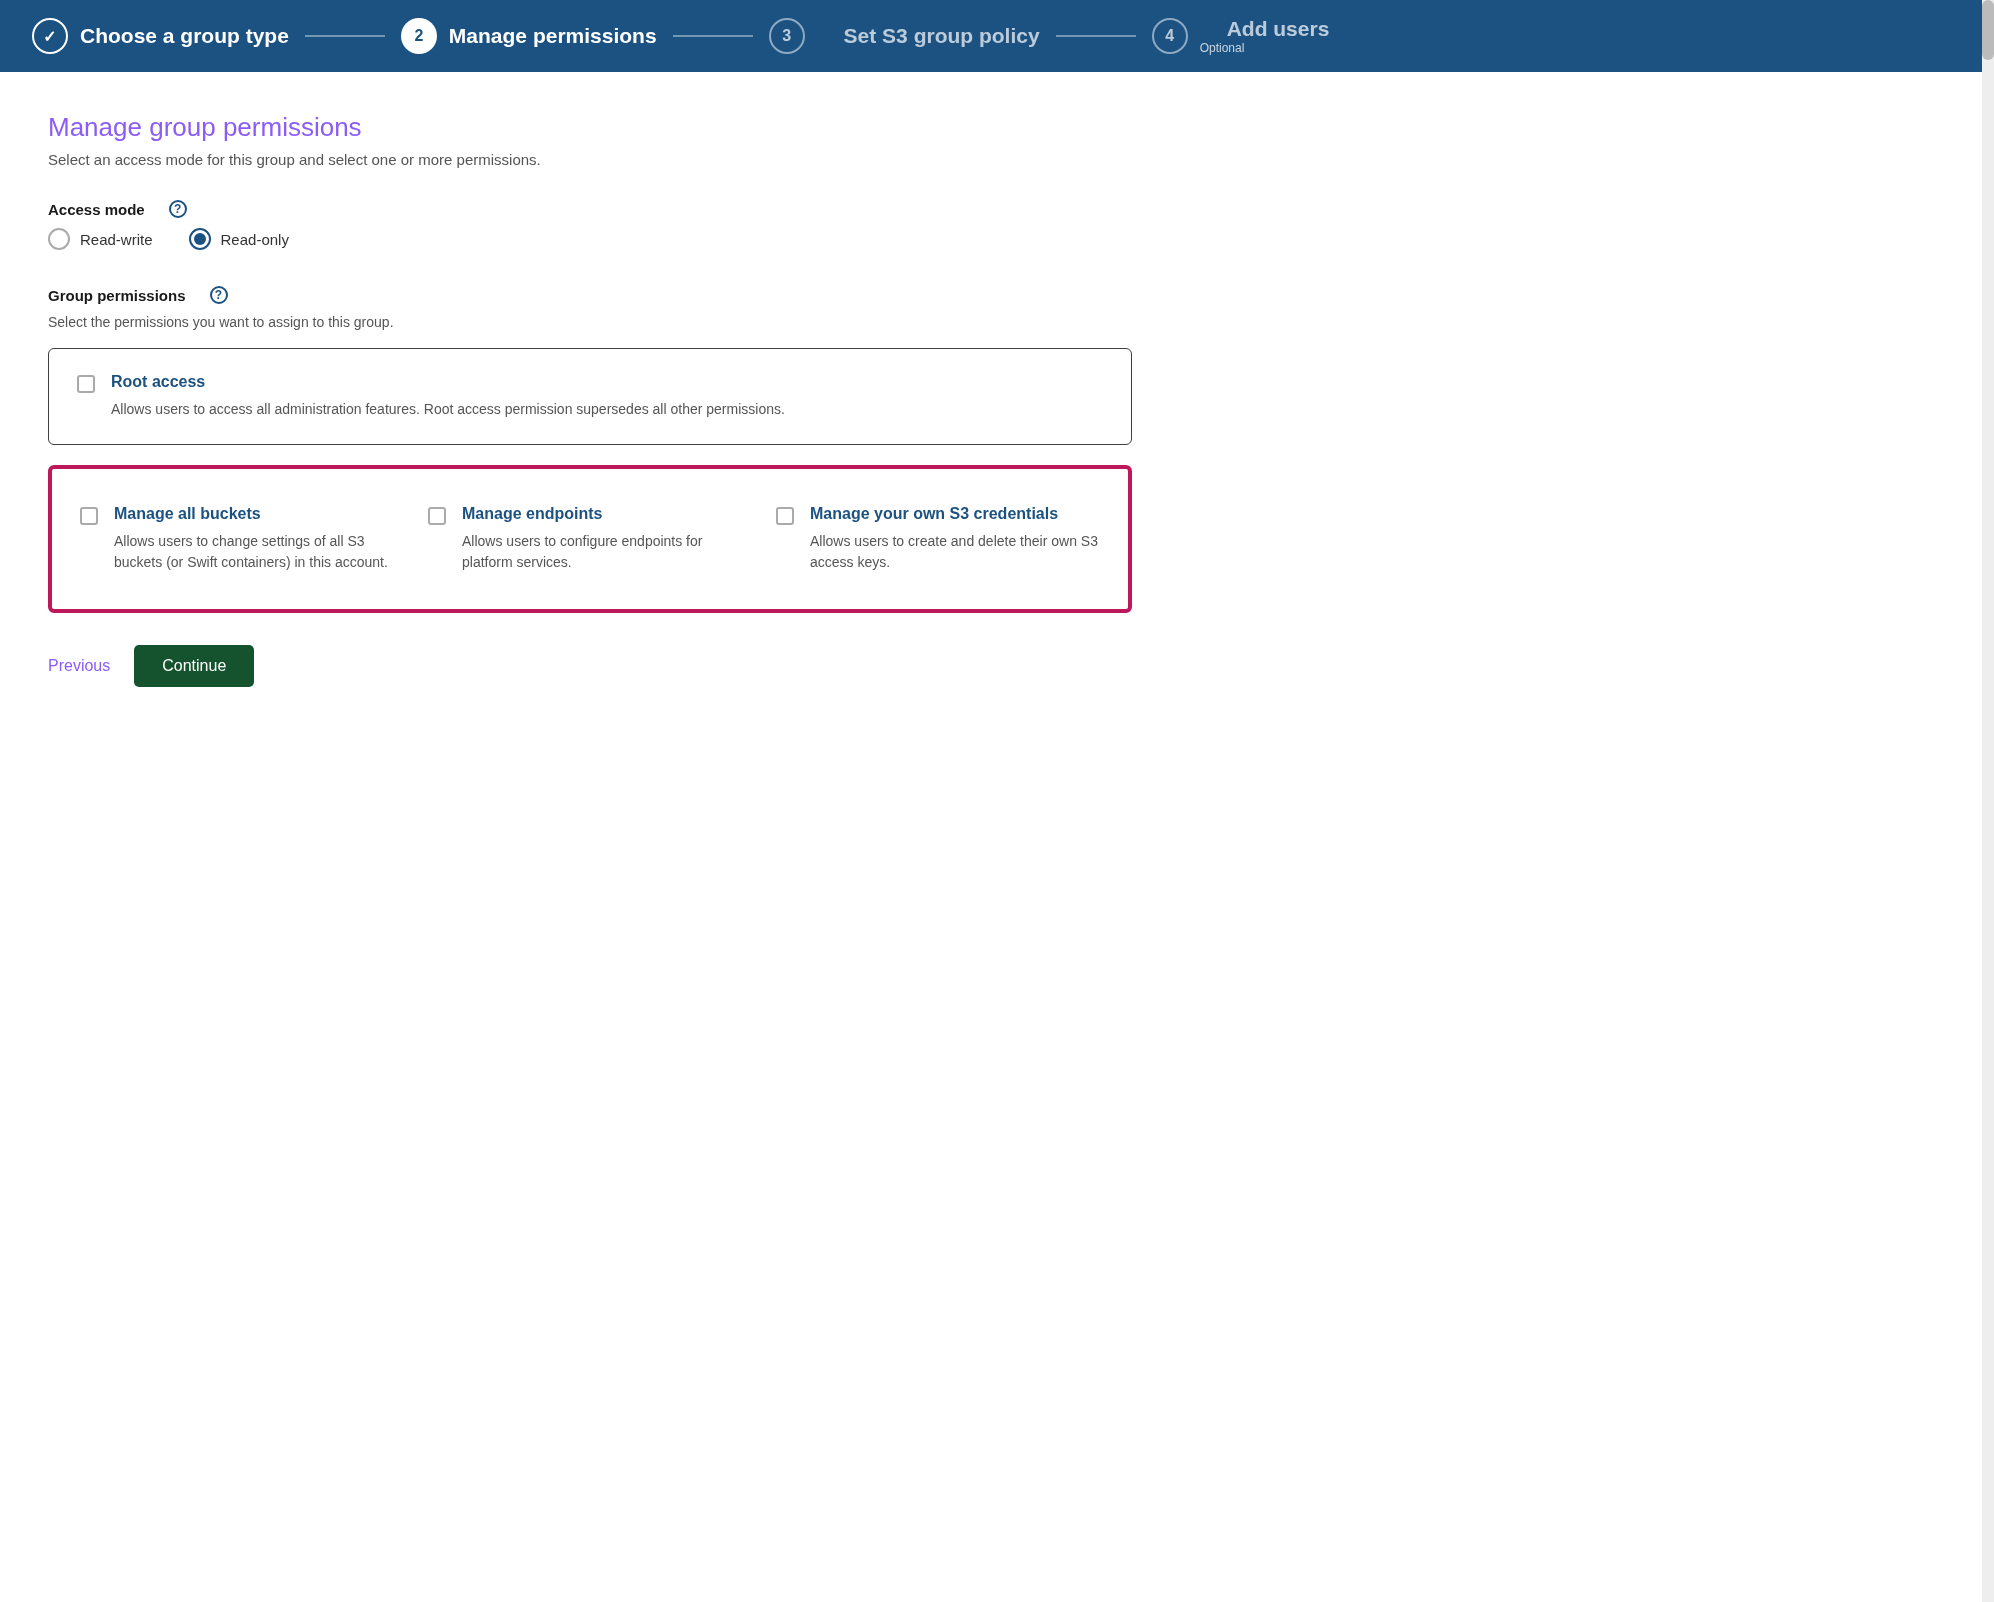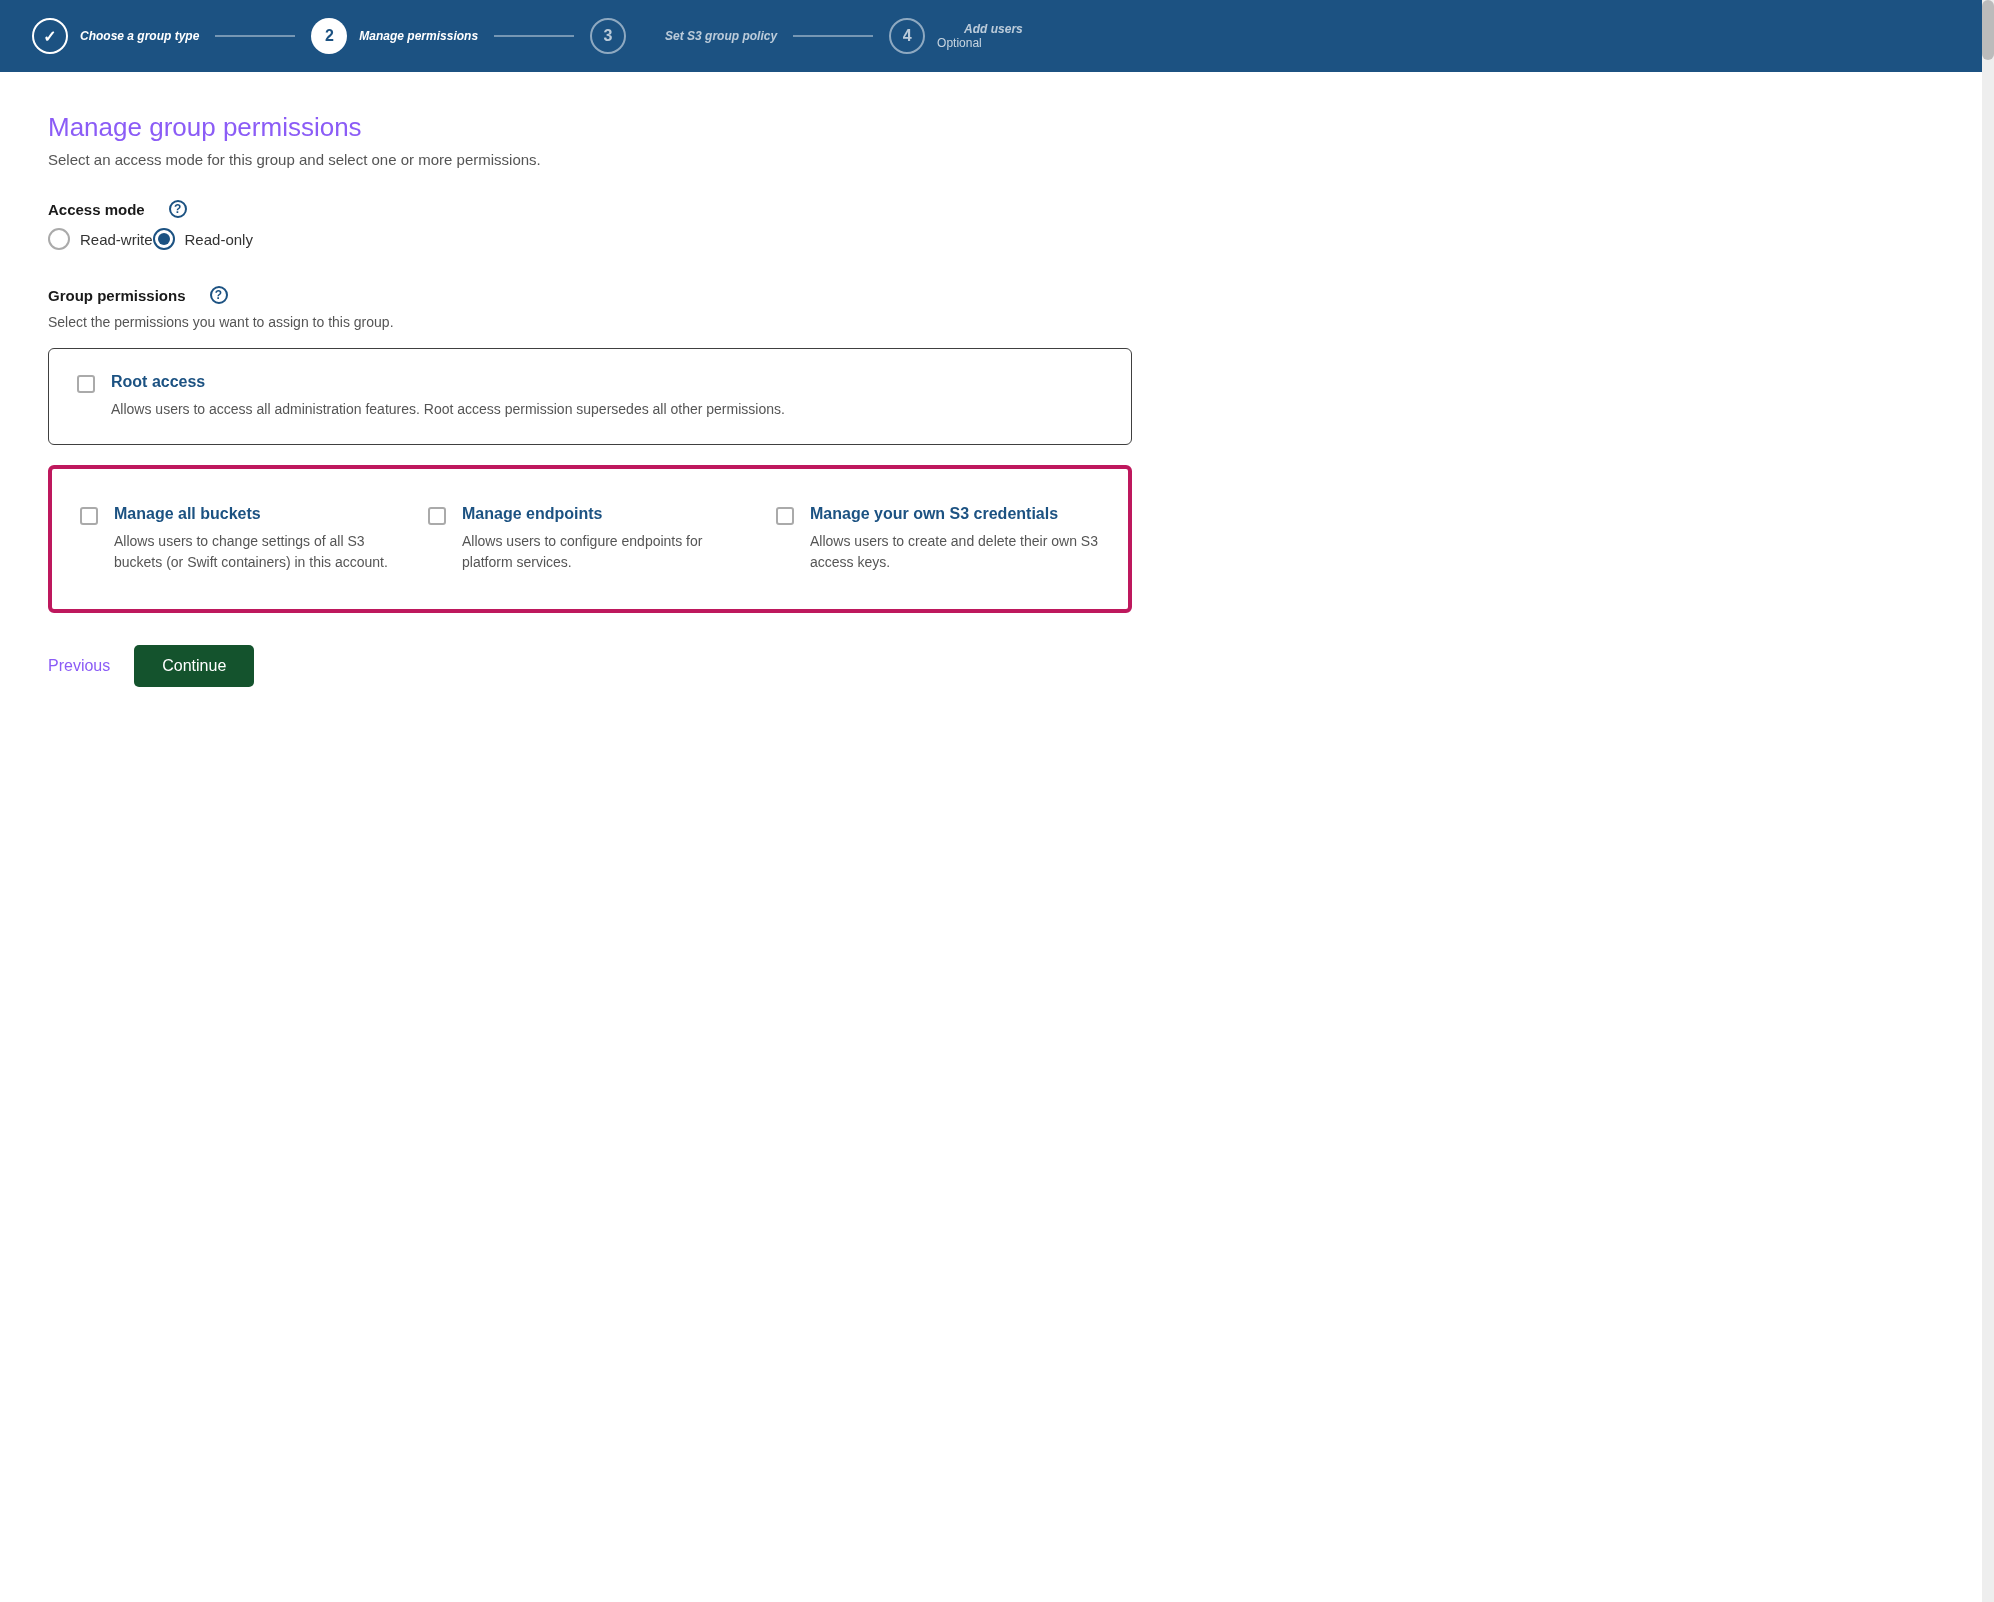--- a/index.html
+++ b/index.html
@@ -48,24 +48,23 @@
     .step-circle.inactive {
       background: transparent;
       border: 2px solid rgba(255,255,255,0.5);
       color: rgba(255,255,255,0.7);
     }
     .step-label {
       display: flex;
       flex-direction: column;
     }
     .step-label .step-title {
-      font-size: 12px;
+      font-size: 21px;
       font-weight: 600;
       color: #fff;
-      font-style: italic;
     }
     .step-label .step-subtitle {
       font-size: 12px;
       color: rgba(255,255,255,0.75);
     }
     .step-label.inactive .step-title {
       color: rgba(255,255,255,0.7);
       margin-left: 27px;
     }
     .step-connector {
@@ -124,20 +123,21 @@
     .section-desc {
       font-size: 14px;
       color: #555;
       margin-bottom: 18px;
     }
 
     
     .radio-group {
       display: flex;
       align-items: center;
+      gap: 36px;
       margin-bottom: 36px;
     }
     .radio-option {
       display: flex;
       align-items: center;
       gap: 10px;
       font-size: 15px;
       color: #333;
       cursor: pointer;
     }

